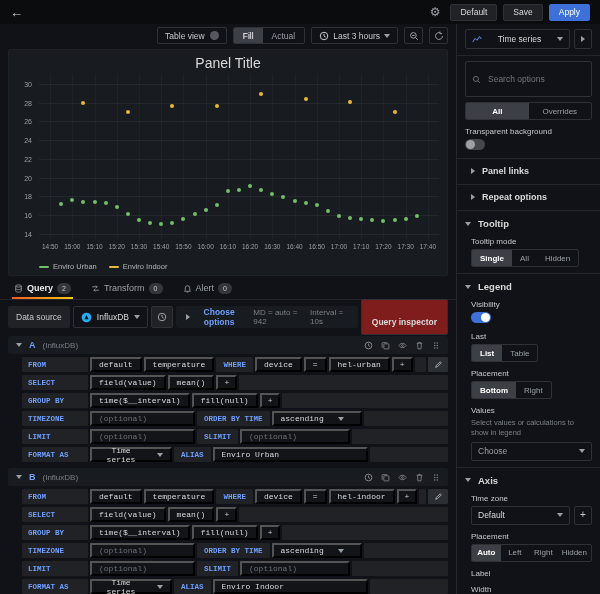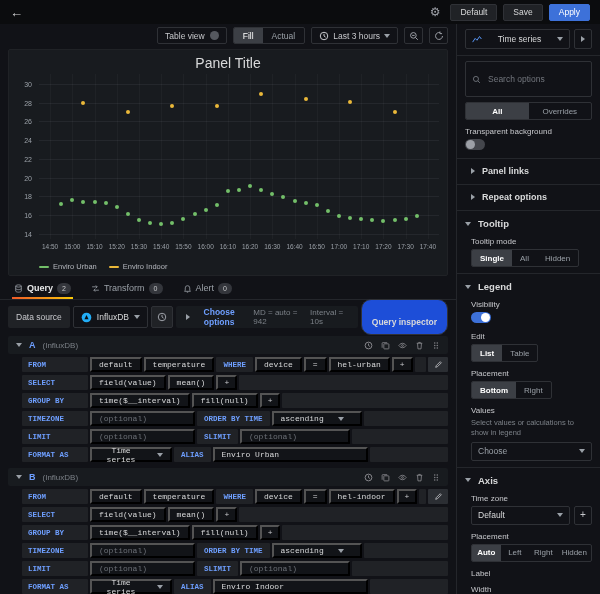--- a/index.html
+++ b/index.html
@@ -62,21 +62,21 @@
   .pill { background:#34363c; border-radius:7px; padding:0 5px; font-size:7px; color:#c7c8ca; height:11px; line-height:11px; font-weight:normal; }
 
   
   .ds-row { display:flex; align-items:center; margin:6px 8px 2px; gap:3px; height:22px; }
   .ds-label { background:#202226; height:22px; display:flex; align-items:center; padding:0 8px; font-size:8.5px; color:#c7c8cc; border-radius:2px; }
   .ds-select { display:flex; align-items:center; gap:5px; background:#111217; border:1px solid #2f3136; height:22px; padding:0 7px; border-radius:2px; color:#d8d9da; font-size:8.5px; }
   .ds-clock { width:22px; height:22px; display:flex; align-items:center; justify-content:center; background:#202226; border:1px solid #2f3136; border-radius:2px; color:#9da0a7; padding:0; }
   .ds-opts { flex:1; display:flex; align-items:center; gap:10px; background:#181b1f; height:22px; padding:0 10px; border-radius:2px; }
   .qo-link { color:#6e9fff; font-size:8.5px; font-weight:bold; background:none; border:none; padding:0; display:flex; align-items:center; gap:5px; }
   .qo-stat { color:#7b8087; font-size:8px; }
-  .qi-btn { height:22px; padding:17px 10px; font-size:8.5px; font-weight:bold; color:#d8d9da; background:#1d4ed8; border:1px solid #2f3136; border-radius:10px; }
+  .qi-btn { height:22px; padding:17px 10px; font-size:8.5px; font-weight:bold; color:#d8d9da; background:#7f1d1d; border:1px solid #2f3136; border-radius:2px; }
 
   
   .query-card { margin:6px 8px 0; }
   .q-header { display:flex; align-items:center; gap:7px; height:18px; background:#181b1f; padding:0 8px; border-radius:2px; }
   .q-ref { color:#6e9fff; font-weight:bold; font-size:9px; }
   .q-ds { color:#7b8087; font-size:8px;text-align:center; }
   .q-icons { margin-left:auto; display:flex; gap:8px; color:#8e8e93; align-items:center; }
   .q-icons button { background:none; border:none; color:#8e8e93; padding:0; display:flex; }
   .q-rows { display:flex; flex-direction:column; gap:3px; margin:3px 0 0 14px;font-family:Liberation Mono, monospace; }
   .q-row { display:flex; gap:2px; height:15px; align-items:stretch; }
@@ -593,21 +593,21 @@
     </div>
 
     <div class="sb-divider"></div>
     <button class="sb-section-h">
       <span class="caret"></span>
       <span>Legend</span>
     </button>
     <div class="sect">
       <div class="sb-label">Visibility</div>
       <span class="switch on"></span>
-      <div class="sb-label">Edit</div>
+      <div class="sb-label">Last</div>
       <div class="radio-group">
         <button class="opt sel">List</button>
         <button class="opt">Table</button>
       </div>
       <div class="sb-label">Placement</div>
       <div class="radio-group">
         <button class="opt sel">Bottom</button>
         <button class="opt">Right</button>
       </div>
       <div class="sb-label">Values</div>

